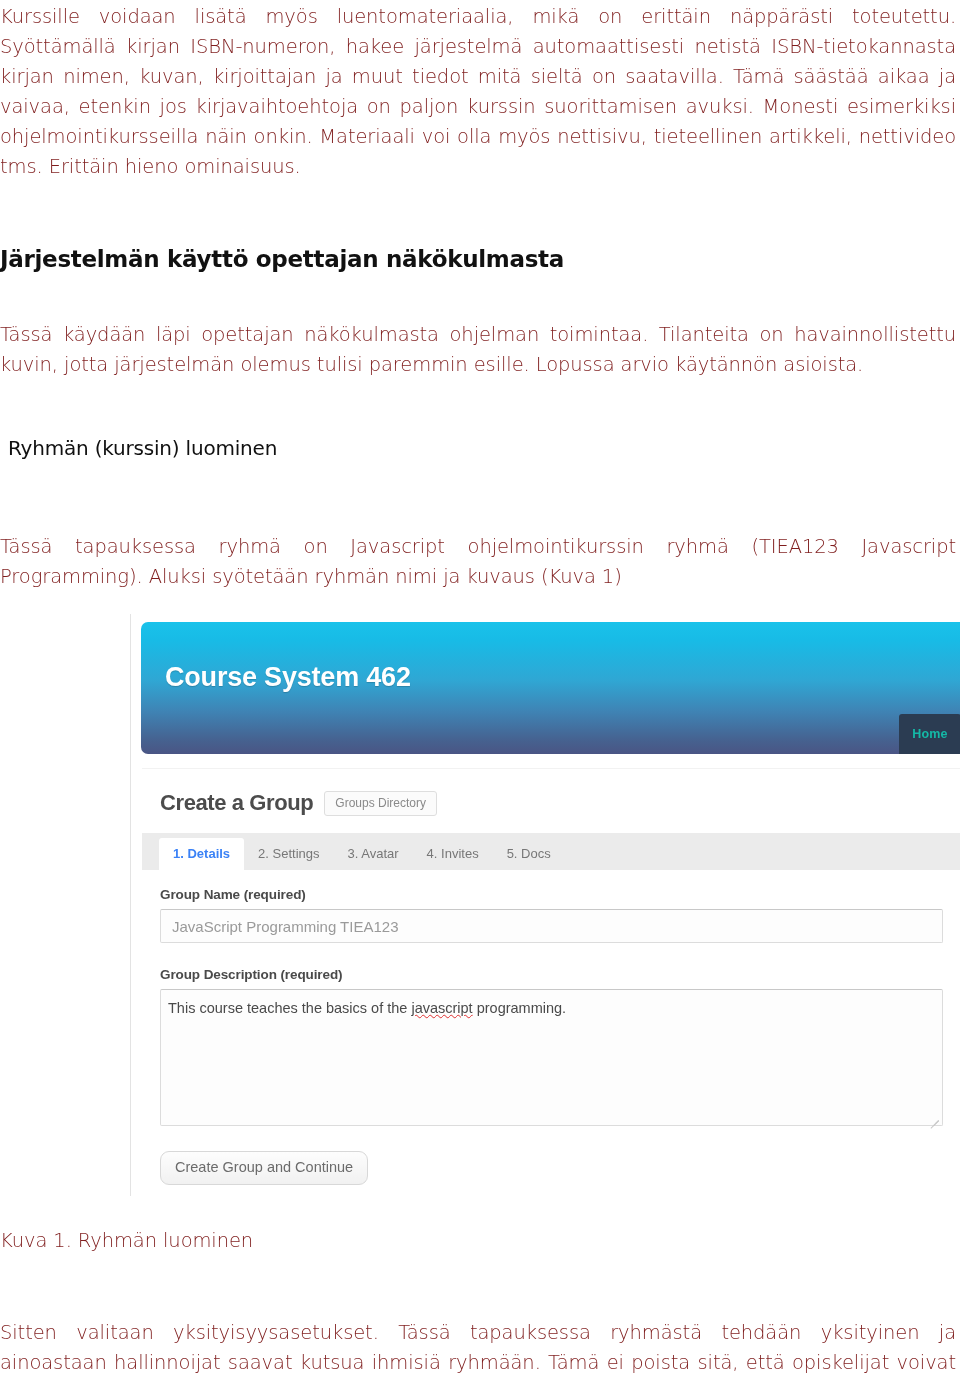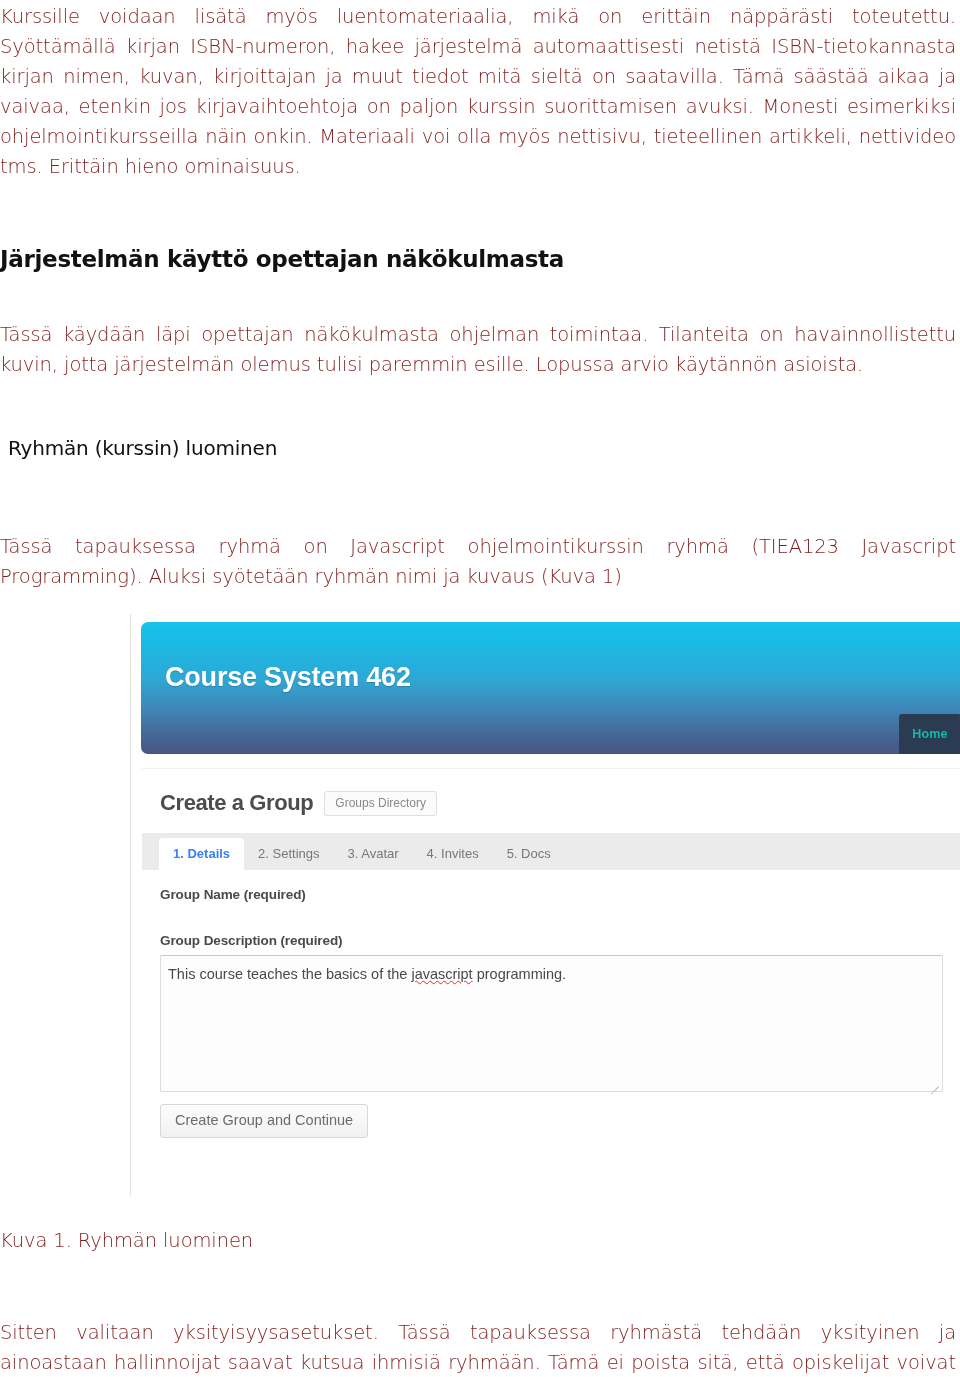--- a/index.html
+++ b/index.html
@@ -298,28 +298,28 @@
     right: 0;
     background: #c9c9c9;
     height: 1px;
     transform-origin: right bottom;
   }
   .resize-grip i:nth-child(1) { bottom: 1px; width: 11px; transform: rotate(-45deg); }
   .resize-grip i:nth-child(2) { bottom: 1px; width: 7px;  transform: rotate(-45deg); right: 0px; }
   .resize-grip i:nth-child(3) { bottom: 1px; width: 4px;  transform: rotate(-45deg); right: 0px; }
 
   .shot-submit {
-    margin-top: 12px;
+    margin-top: 25px;
     display: inline-block;
     font-family: "Liberation Sans", sans-serif;
     font-size: 14.5px;
     color: #6b6b6b;
     background: linear-gradient(to bottom, #fdfdfd 0%, #f1f1f1 100%);
     border: 1px solid #d8d8d8;
-    border-radius: 3px;
+    border-radius: 9px;
     padding: 8px 14px 9px 14px;
     line-height: 1;
   }
 </style>
 </head>
 <body>
 
 <div class="page">
 
   <div class="doc-body">
@@ -366,20 +366,23 @@
             <div class="shot-tab active">1. Details</div>
             <div class="shot-tab">2. Settings</div>
             <div class="shot-tab">3. Avatar</div>
             <div class="shot-tab">4. Invites</div>
             <div class="shot-tab">5. Docs</div>
           </div>
 
           <div class="shot-form">
 
             <div class="shot-label">Group Name (required)</div>
+            <div class="shot-input">
+              <span>JavaScript Programming TIEA123</span>
+            </div>
 
             <div class="shot-field-gap"></div>
 
             <div class="shot-label">Group Description (required)</div>
             <div class="shot-textarea">
               <span>This course teaches the basics of the </span><span class="spellerr">javascript</span><span> programming.</span>
               <span class="resize-grip">
                 <i></i>
                   <i></i>
                   <i></i>

